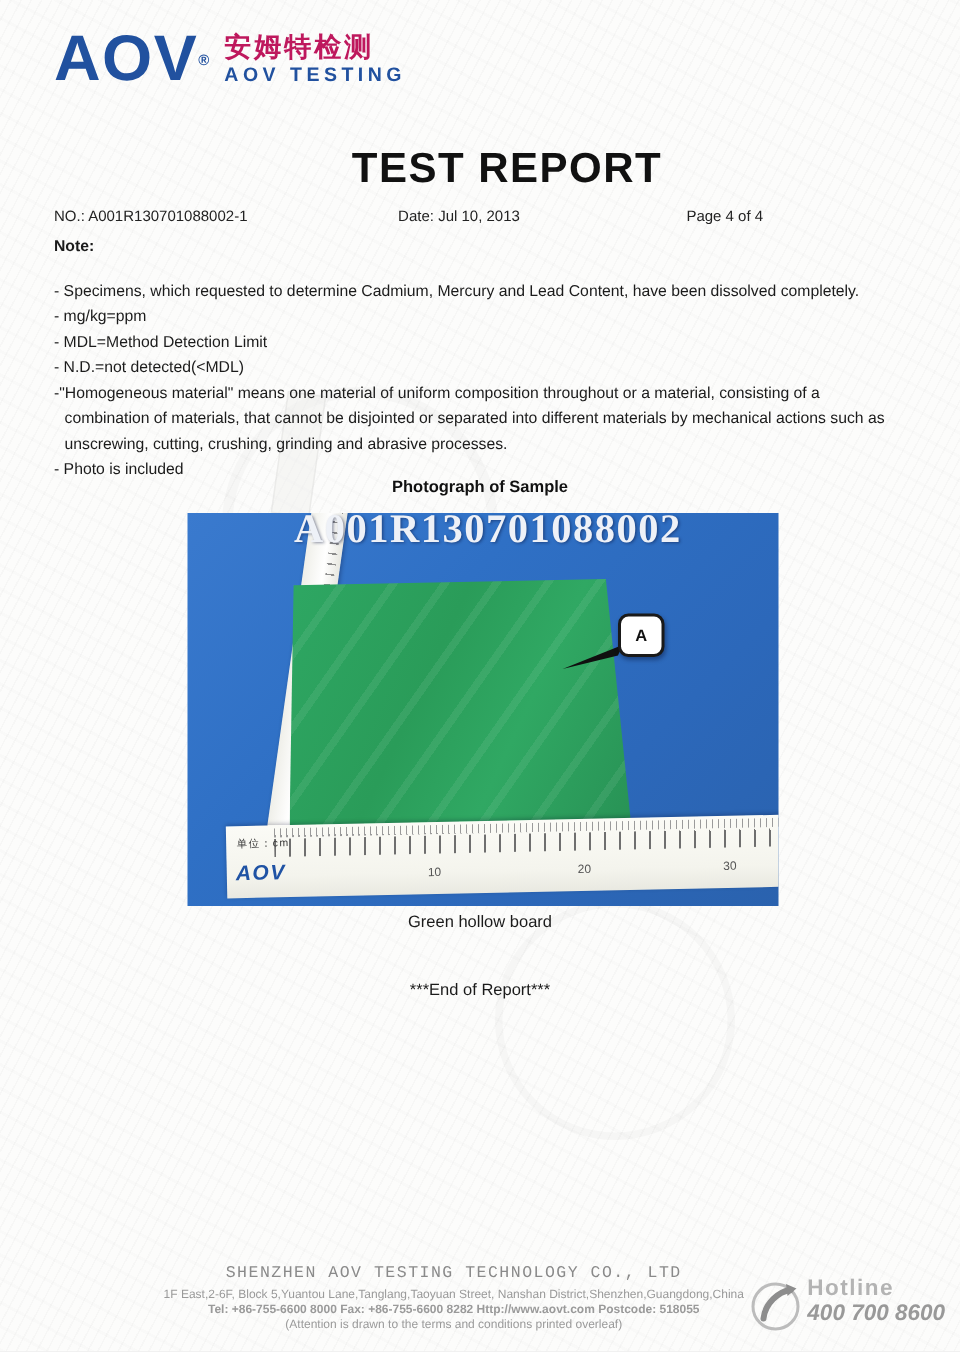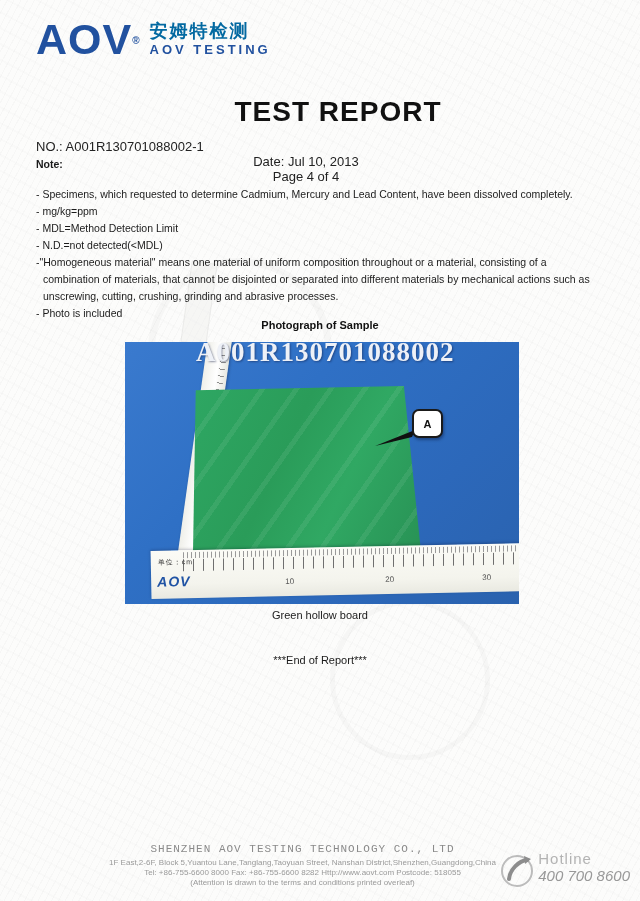--- a/index.html
+++ b/index.html
@@ -19,27 +19,27 @@
   .gc1 { left:148px; top:258px; width:170px; height:170px; }
   .gc2 { left:330px; top:600px; width:150px; height:150px; border-width:5px; }
   .ghost-ruler { position:absolute; left:186px; top:262px; width:24px; height:80px;
     border:1px solid rgba(100,100,100,.07); transform:rotate(8deg); background:rgba(240,240,238,.5); }
 
   
   .logo-row { position:absolute; left:36px; top:16px; display:flex; align-items:flex-start; }
   .logo-aov { font-size:43px; line-height:46px; font-weight:bold; color:#21519f; letter-spacing:1px; }
   .logo-reg { font-size:10px; color:#21519f; vertical-align:top; position:relative; top:2px; font-weight:bold; }
   .logo-right { margin-left:9px; margin-top:5px; }
-  .logo-cn { font-size:18px; font-weight:bold; color:#0369a1; letter-spacing:2px; line-height:20px; }
+  .logo-cn { font-size:18px; font-weight:bold; color:#be185d; letter-spacing:2px; line-height:20px; }
   .logo-en { font-size:13px; font-weight:bold; color:#21519f; letter-spacing:3px; margin-top:1px; }
 
   .title { position:absolute; top:96px; left:18px; width:100%; text-align:center;
     font-size:28px; font-weight:bold; letter-spacing:1px; color:#111; }
 
-  .meta-row { position:absolute; top:139px; left:36px; width:540px; display:flex; font-size:13px; color:#222;flex-direction:column; }
+  .meta-row { position:absolute; top:139px; left:36px; width:540px; display:flex; font-size:10px; color:#222; }
   .meta-no { flex:1.1; text-align:left; }
   .meta-date { flex:1; text-align:center; }
   .meta-page { flex:1.1; text-align:center; }
 
   .note-block { position:absolute; top:158px; left:36px; width:570px; font-size:10.5px; color:#1b1b1b; }
   .note-heading { font-weight:bold; margin-bottom:16px; }
   .note-line { line-height:17px; }
   .note-para { line-height:17px; padding-left:7px; text-indent:-7px; }
 
   .photo-heading { position:absolute; top:319px; left:0; width:100%; text-align:center;
@@ -79,24 +79,24 @@
   .ruler-num { position:absolute; top:29px; font-size:8px; color:#555; }
   .rn10 { left:134px; } .rn20 { left:234px; } .rn30 { left:331px; }
 
   .photo-caption { position:absolute; top:609px; left:0; width:100%; text-align:center; font-size:11px; color:#1b1b1b; }
   .end-report { position:absolute; top:654px; left:0; width:100%; text-align:center; font-size:11px; color:#1b1b1b; }
 
   
   .footer { position:absolute; left:20px; top:843px; width:565px; text-align:center; }
   .footer-company { font-family:"Liberation Mono", monospace; font-size:11px; letter-spacing:1px; color:#8a8a8a; }
   .footer-address { font-size:8px; color:#9a9a9a; margin-top:3px; }
-  .footer-contacts { font-size:8px; color:#9a9a9a; margin-top:1px; }
+  .footer-contacts { font-size:8px; color:#9a9a9a; margin-top:1px;font-weight:bold; }
   .footer-attention { font-size:8px; color:#9a9a9a; margin-top:1px; }
   .hotline { position:absolute; right:10px; top:851px; display:flex; align-items:flex-start; }
-  .hotline-text { margin-left:3px; }
+  .hotline-text { margin-left:3px;font-weight:bold; }
   .hotline-label { font-size:15px; color:#b3b3b3; letter-spacing:1px; line-height:16px; }
   .hotline-number { font-size:15px; color:#999; font-style:italic; line-height:17px; }
 </style>
 </head>
 <body>
 
 <div class="page">
   <div class="watermark"></div>
   <div class="ghost-circle gc1"></div>
   <div class="ghost-circle gc2"></div>

